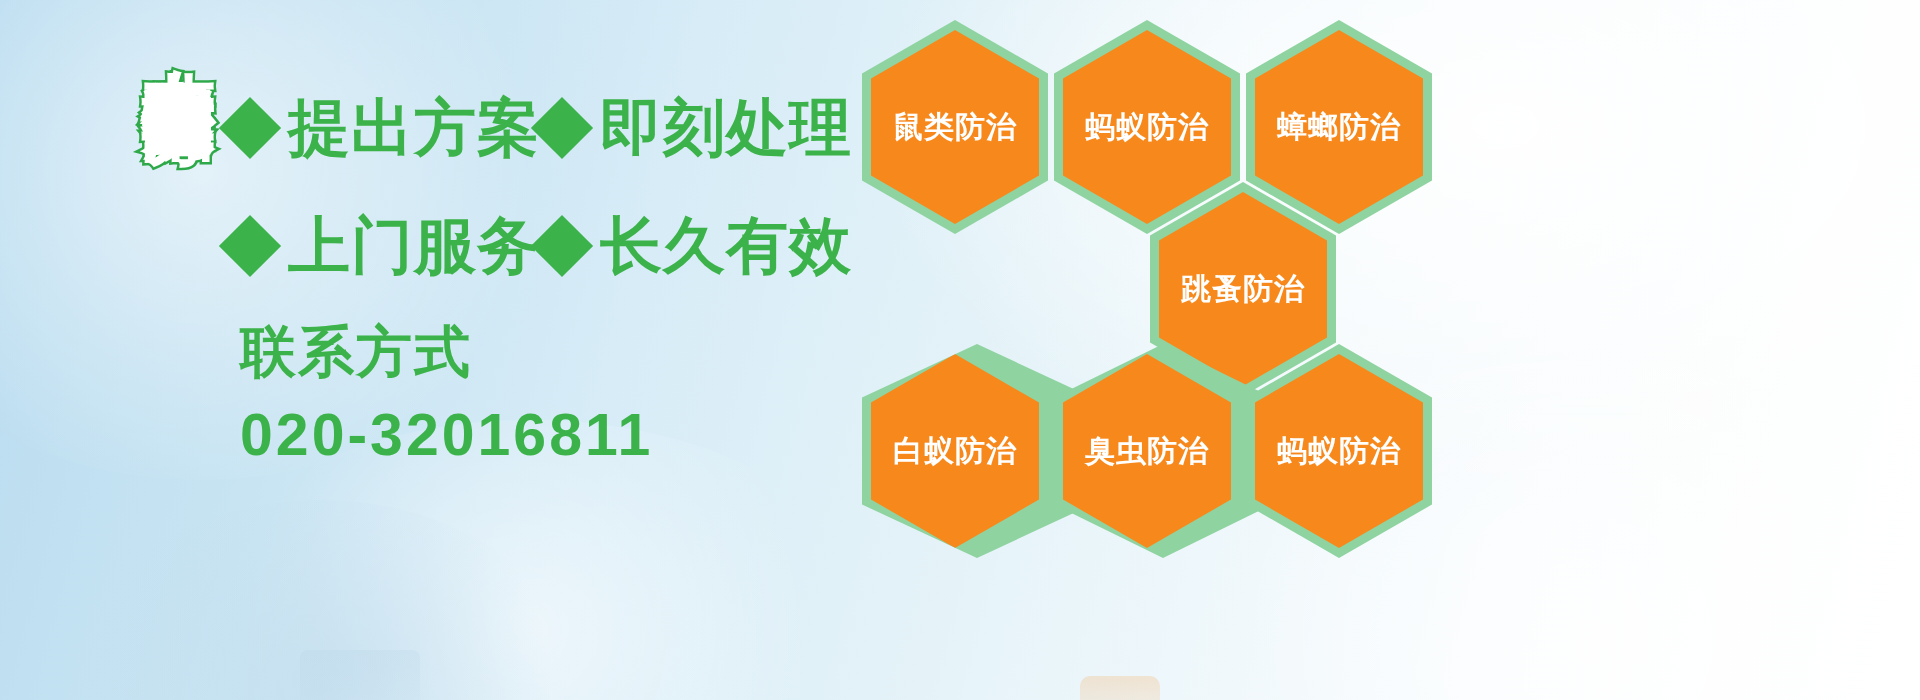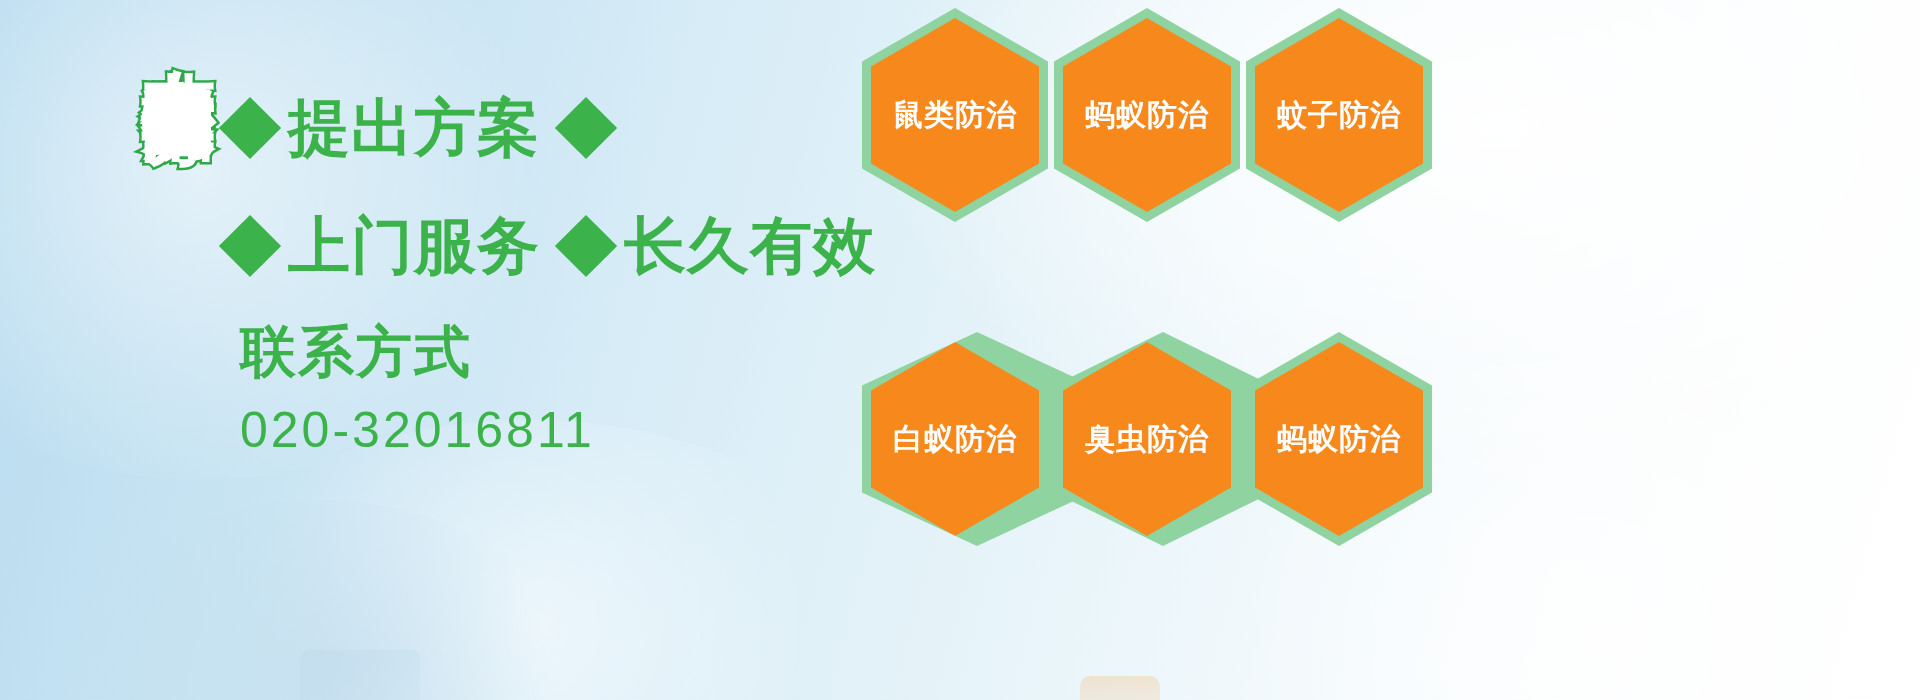--- a/index.html
+++ b/index.html
@@ -95,21 +95,20 @@
   
   #features {
     position: absolute;
     left: 228px;
     top: 78px;
     width: 640px;
   }
   .feature-row {
     display: flex;
     align-items: center;
-    gap: 24px;
     margin-bottom: 18px;
     height: 100px;
   }
   .feature-item {
     display: flex;
     align-items: center;
     gap: 16px;
   }
   .diamond {
     width: 44px;
@@ -136,33 +135,33 @@
   }
   #contact-title {
     font-size: 56px;
     font-weight: 700;
     color: #3cb34a;
     letter-spacing: 2px;
     line-height: 1.15;
     margin-bottom: 14px;
   }
   .phone {
-    font-size: 50px;
-    font-weight: 400;
+    font-size: 59px;
+    font-weight: 700;
     color: #3cb34a;
     letter-spacing: 3px;
     line-height: 1.28;
     white-space: nowrap;
   }
 
   
   #honeycomb {
     position: absolute;
     left: 862px;
-    top: 0px;
+    top: 12px;
     width: 600px;
     height: 560px;
   }
   .hex {
     position: absolute;
     width: 186px;
     height: 214px;
     display: flex;
     align-items: center;
     justify-content: center;
@@ -210,20 +209,21 @@
 
   <div id="features">
 
     <div class="feature-row">
       <div class="feature-item">
         <span class="diamond"></span>
         <span class="feature-label">提出方案</span>
       </div>
       <div class="feature-item">
         <span class="diamond"></span>
+        <span class="feature-label">即刻处理</span>
       </div>
     </div>
 
     <div class="feature-row">
       <div class="feature-item">
         <span class="diamond"></span>
         <span class="feature-label">上门服务</span>
       </div>
       <div class="feature-item">
         <span class="diamond"></span>
@@ -245,24 +245,29 @@
         <span class="hex-label">鼠类防治</span>
       </div>
     </div>
     <div class="hex" style="left:192px; top:8px;">
       <div class="hex-inner">
         <span class="hex-label">蚂蚁防治</span>
       </div>
     </div>
     <div class="hex" style="left:384px; top:8px;">
       <div class="hex-inner">
-        <span class="hex-label">蚊子防治</span>
-      </div>
-    </div>
-
+        <span class="hex-label">蟑螂防治</span>
+      </div>
+    </div>
+
+    <div class="hex" style="left:288px; top:170px;">
+      <div class="hex-inner">
+        <span class="hex-label">跳蚤防治</span>
+      </div>
+    </div>
 
     <div class="hex" style="left:0px;   top:332px;padding-left:44px;">
       <div class="hex-inner">
         <span class="hex-label">白蚁防治</span>
       </div>
     </div>
     <div class="hex" style="left:192px; top:332px;padding-left:32px;">
       <div class="hex-inner">
         <span class="hex-label">臭虫防治</span>
       </div>

